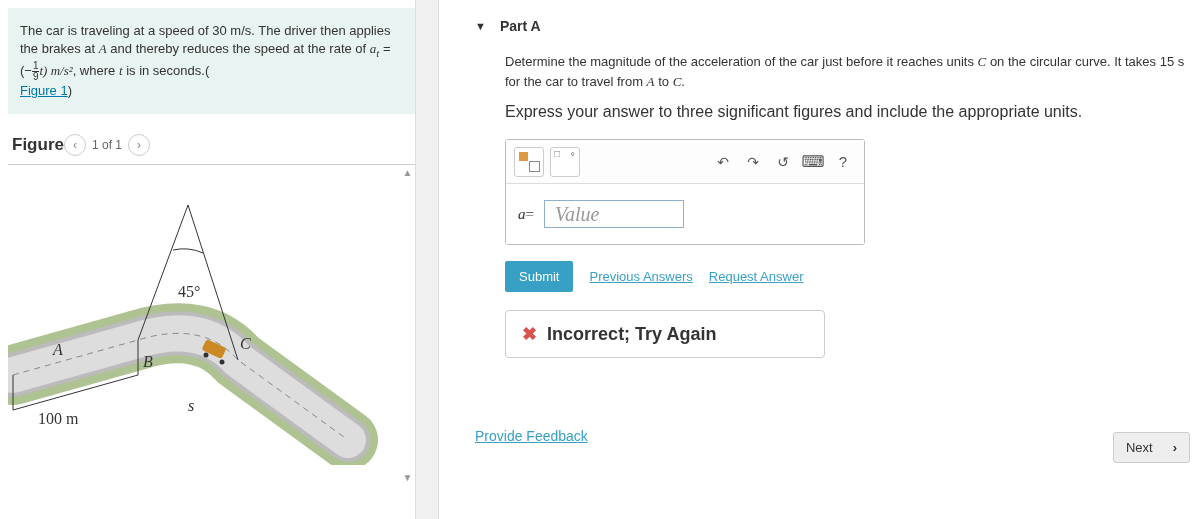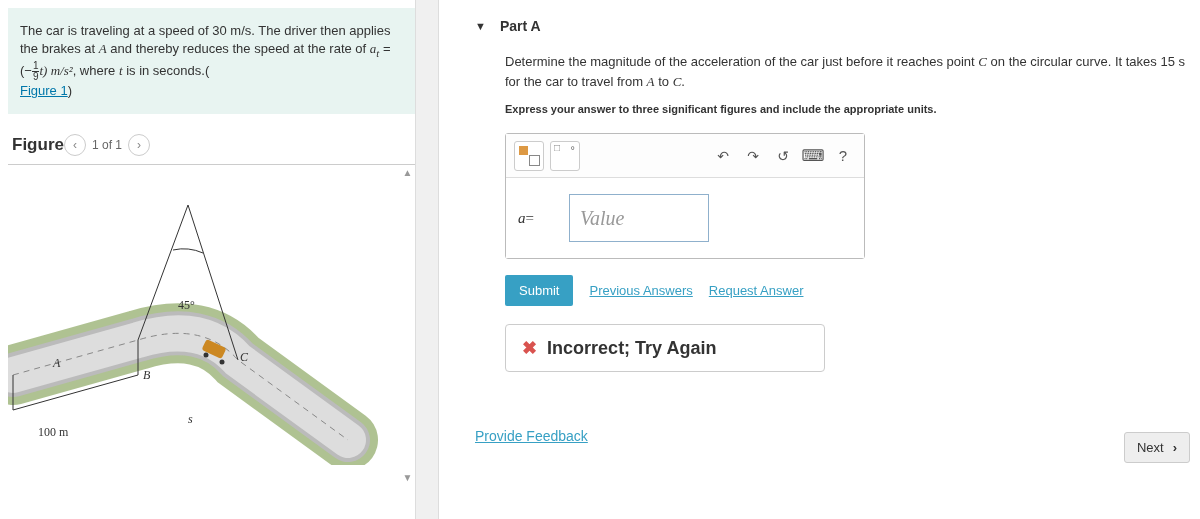--- a/index.html
+++ b/index.html
@@ -63,21 +63,21 @@
     }
 
     .right-panel { flex: 1; padding: 8px 10px 0 30px; position: relative; }
     .part-header {
       display: flex; align-items: center; gap: 14px; padding: 10px 0 18px 6px;
     }
     .part-toggle { font-size: 11px; cursor: pointer; }
     .part-title { font-weight: bold; font-size: 14px; }
     .question-text { font-size: 13px; line-height: 1.5; padding: 0 2px 12px 36px; }
     .question-text .math-i { font-style: italic; font-family: 'Times New Roman', serif; }
-    .instruction { font-weight: bold; font-size: 11px; padding: 0 2px 18px 36px; }
+    .instruction { font-weight: normal; font-size: 16px; padding: 0 2px 18px 36px; }
 
     .answer-area { margin-left: 36px; border: 1px solid #bbb; width: 360px; border-radius: 3px; }
     .toolbar {
       height: 44px; background: #fdfdfd; display: flex; align-items: center; gap: 4px;
       padding: 0 8px; border-bottom: 1px solid #ddd;
     }
     .tool-btn {
       width: 26px; height: 26px; display: flex; align-items: center; justify-content: center;
       color: #555; font-size: 14px; cursor: pointer; border-radius: 3px;
     }
@@ -86,23 +86,23 @@
     .tpl-a::before { content:""; position:absolute; left:4px; top:4px; width:9px; height:9px; background:#d94; }
     .tpl-a::after { content:""; position:absolute; left:14px; bottom:4px; width:9px; height:9px; border:1px solid #888; }
     .tpl-b::before { content:"□"; position:absolute; left:3px; top:0; font-size:10px; color:#888; }
     .tpl-b::after { content:"°"; position:absolute; right:4px; top:2px; font-size:11px; color:#666; }
 
     .input-row {
       display: flex; align-items: stretch; padding: 16px 12px; gap: 10px; background: #fff;
     }
     .var-label { display:flex; align-items:center; font-style: italic; font-family:'Times New Roman',serif; font-size:15px; color:#333; }
     .val-input, .unit-input {
-      border: 1px solid #8fb0cc; height: 48px; padding: 0 10px;
+      border: 1px solid #8fb0cc; height: 28px; padding: 0 10px;
       font-family: 'Times New Roman', serif; font-style: italic; font-size: 20px; color: #999;
-      display: flex; align-items: center; background: #fff; margin-left: 25px;
+      display: flex; align-items: center; background: #fff;
     }
     .val-input { width: 140px; }
     .unit-input { width: 120px; }
 
     .action-row { margin: 16px 0 0 36px; display: flex; align-items: center; gap: 16px; }
     .submit-btn {
       background: #37a0c4; color: #fff; border: none; padding: 8px 14px;
       font-size: 13px; border-radius: 2px; cursor: pointer;
     }
     .action-link { color: #37a0c4; font-size: 13px; text-decoration: underline; cursor: pointer; }
@@ -114,23 +114,23 @@
     .x-icon { color: #d9534f; font-size: 18px; font-weight: bold; }
     .feedback-text { font-weight: bold; font-size: 18px; }
 
     .bottom-row {
       position: absolute; bottom: 56px; left: 30px; right: 10px;
       display: flex; justify-content: space-between; align-items: center;
     }
     .provide-link { color: #37a0c4; font-size: 14px; text-decoration: underline; cursor: pointer; margin-left: 6px; }
     .next-btn {
       background: #eee; border: 1px solid #ccc; padding: 7px 12px; font-size: 13px;
-      border-radius: 3px; cursor: pointer; color: #333; display:flex; align-items:flex-start; gap:9px;margin-top:23px;
-    }
-    .fig-label { position:absolute; font-size:12px; font-family:'Times New Roman',serif;margin-top:15px; }
+      border-radius: 3px; cursor: pointer; color: #333; display:flex; align-items:flex-start; gap:20px;margin-top:23px;
+    }
+    .fig-label { position:absolute; font-size:16px; font-family:'Times New Roman',serif; }
   </style>
 </head>
 <body>
 
 <div class="left-panel">
   <div class="problem-statement">
     <span>The car is traveling at a speed of 30 </span><span>m/s</span><span>. The driver then applies the brakes at </span><span class="math-i">A</span><span> and thereby reduces the speed at the rate of </span><span class="math-i">a</span><sub class="math-i">t</sub><span> = (−</span><span style="display:inline-block;vertical-align:middle;text-align:center;font-size:10px;line-height:1;"><span style="display:block;border-bottom:1px solid #333;padding:0 1px;">1</span><span style="display:block;padding:0 1px;">9</span></span><span class="math-i">t) m/s²</span><span>, where </span><span class="math-i">t</span><span> is in seconds.(</span><br>
     <span class="link">Figure 1</span><span>)</span>
   </div>
 
@@ -177,21 +177,21 @@
 
 <div class="divider"></div>
 
 <div class="right-panel">
   <div class="part-header">
     <span class="part-toggle">▼</span>
     <span class="part-title">Part A</span>
   </div>
 
   <div class="question-text">
-    <span>Determine the magnitude of the acceleration of the car just before it reaches point </span><span class="math-i">C</span><span> on the circular curve. It takes 15 s for the car to travel from </span><span class="math-i">A</span><span> to </span><span class="math-i">C</span><span>.</span>
+    <span>Determine the magnitude of the acceleration of the car just before it reaches units </span><span class="math-i">C</span><span> on the circular curve. It takes 15 s for the car to travel from </span><span class="math-i">A</span><span> to </span><span class="math-i">C</span><span>.</span>
   </div>
   <div class="instruction">Express your answer to three significant figures and include the appropriate units.</div>
 
   <div class="answer-area">
     <div class="toolbar">
       <div class="tool-btn tpl tpl-a"></div>
       <div class="tool-btn tpl tpl-b"></div>
       <div class="tool-spacer"></div>
       <div class="tool-btn">↶</div>
       <div class="tool-btn">↷</div>

